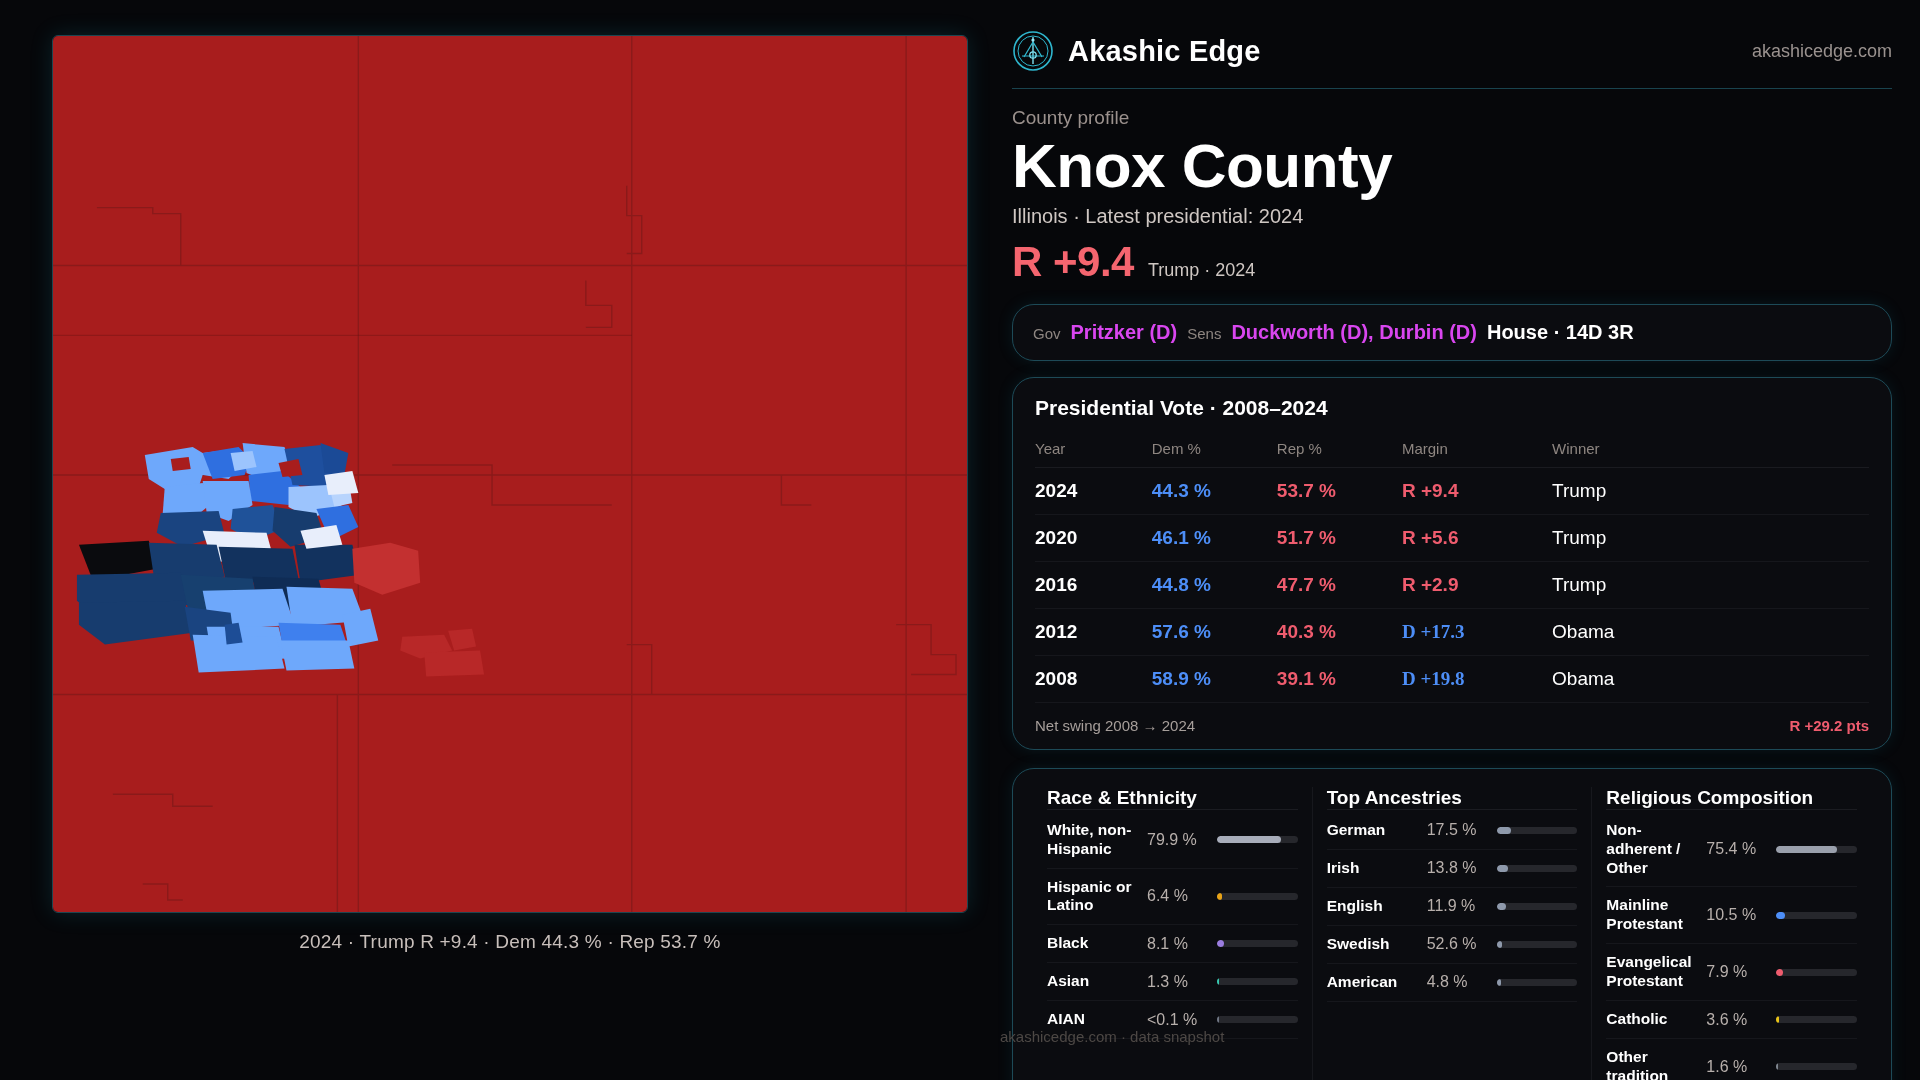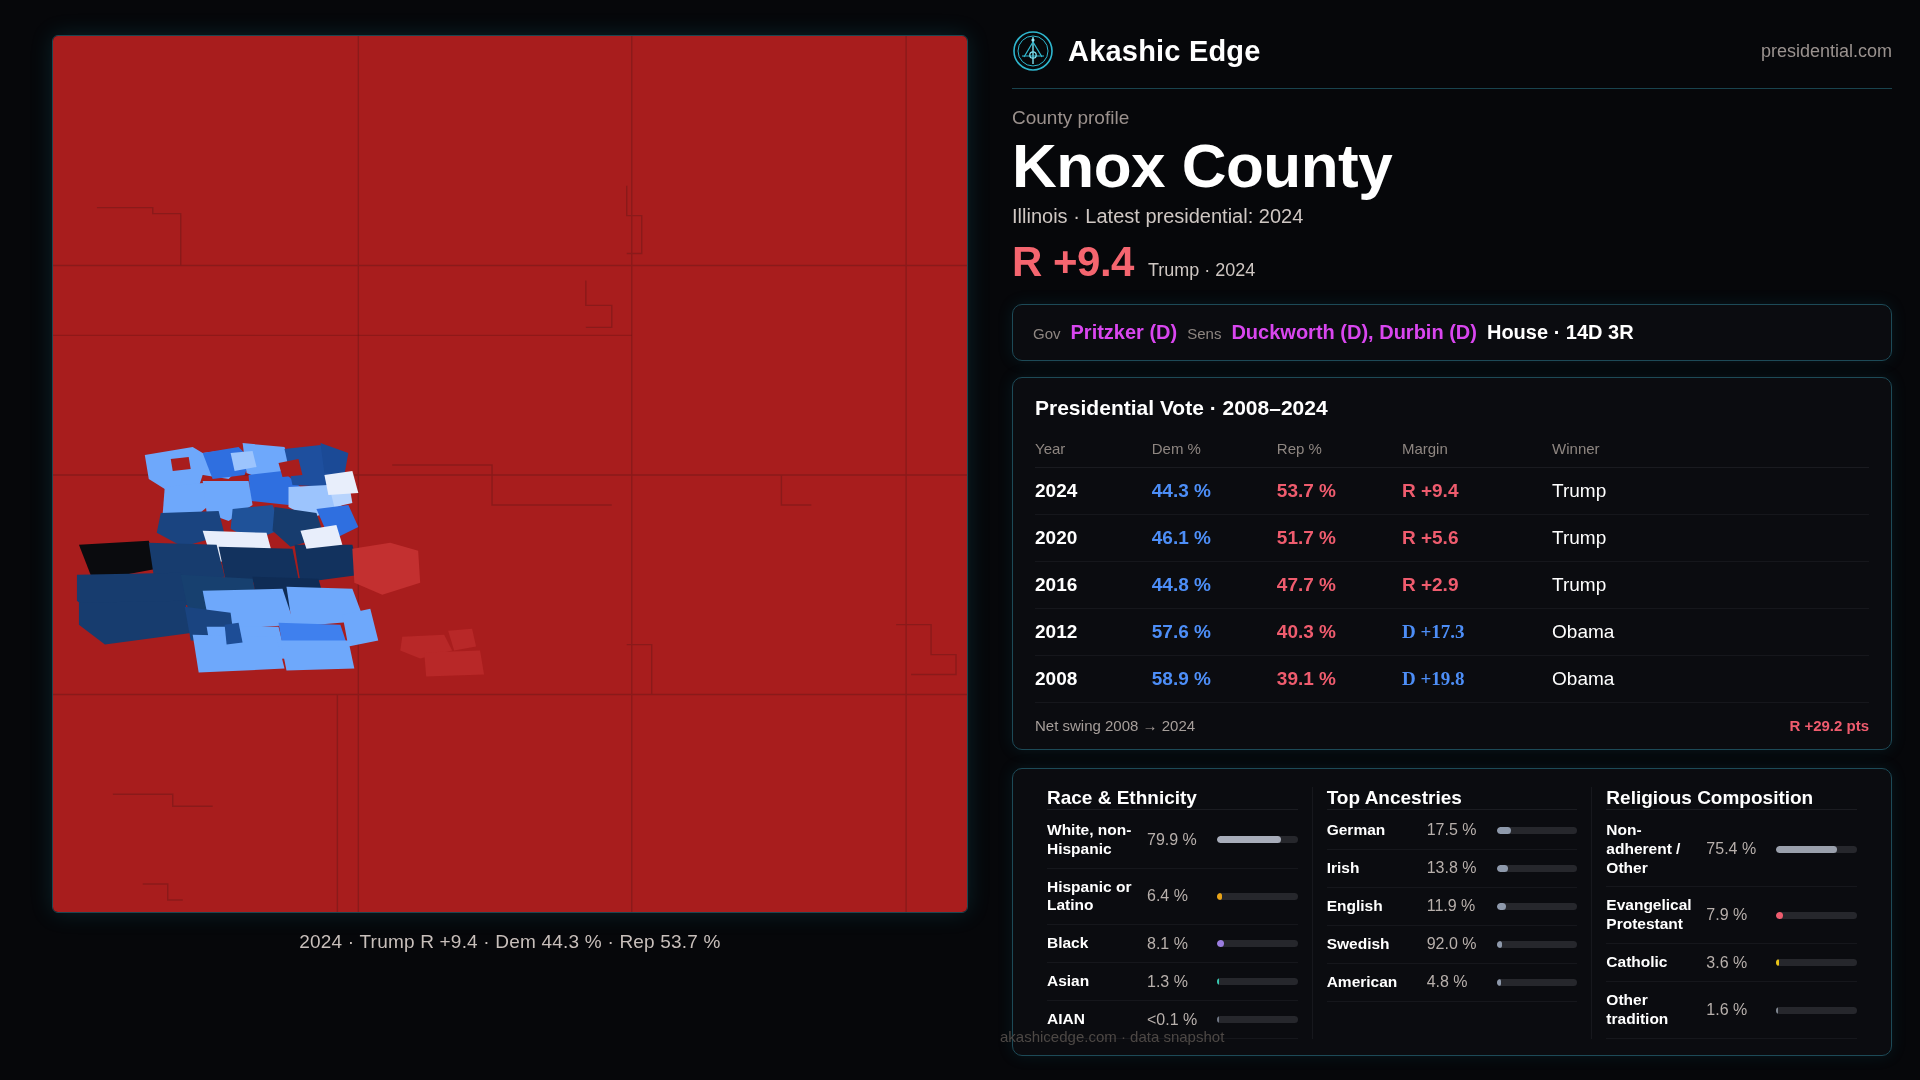--- a/index.html
+++ b/index.html
@@ -60,21 +60,21 @@
     color: #ffffff; font-size: 62px; font-weight: 700;
     line-height: 1.06; letter-spacing: -.5px; margin-bottom: 6px;
   }
   .subtitle { color: #cfc7c3; font-size: 20px; margin-bottom: 10px; }
   .margin-row { display: flex; align-items: baseline; gap: 14px; margin-bottom: 18px; }
   .margin-big { color: #f4656f; font-size: 42px; font-weight: 700; letter-spacing: -.5px; }
   .margin-sub { color: #cfc7c3; font-size: 18px; }
 
   .card {
     border: 1px solid #1d4a57;
-    border-radius: 10px;
+    border-radius: 22px;
     background: #0b0c10;
     box-shadow: 0 0 16px rgba(25,140,160,.13);
   }
   .officials {
     display: flex; align-items: baseline; gap: 10px;
     padding: 16px 20px; margin-bottom: 16px;
   }
   .off-label { color: #8e8681; font-size: 15px; }
   .off-val { color: #d946ef; font-size: 20px; font-weight: 700; }
   .off-val.neutral { color: #ffffff; margin-left: 0; }
@@ -210,21 +210,21 @@
       <svg class="logo-mark" viewBox="0 0 42 42">
         <circle cx="21" cy="21" r="19" fill="none" stroke="#2fb7cf" stroke-width="1.6"></circle>
         <circle cx="21" cy="21" r="15" fill="none" stroke="#2fb7cf" stroke-width="1"></circle>
         <path d="M21 7 L21 34" stroke="#7fe0f0" stroke-width="1.4"></path>
         <path d="M21 12 L12 27 M21 12 L30 27" stroke="#2fb7cf" stroke-width="1.3" fill="none"></path>
         <path d="M10 26 L32 26" stroke="#2fb7cf" stroke-width="1"></path>
         <circle cx="21" cy="25" r="3.2" fill="none" stroke="#7fe0f0" stroke-width="1.3"></circle>
         <circle cx="21" cy="10" r="1.6" fill="#9beaf8"></circle>
       </svg>
       <div class="brand-name">Akashic Edge</div>
-      <div class="brand-site">presidential.com</div>
+      <div class="brand-site">akashicedge.com</div>
     </div>
 
     <div class="eyebrow">County profile</div>
     <div class="county-title">Knox County</div>
     <div class="subtitle">Illinois · Latest presidential: 2024</div>
     <div class="margin-row">
       <div class="margin-big">R +9.4</div>
       <div class="margin-sub">Trump · 2024</div>
     </div>
 
@@ -349,21 +349,21 @@
           </div>
           <div class="demo-row">
             <div class="demo-name">English</div>
             <div class="demo-val">11.9 %</div>
             <div class="demo-bar">
               <div class="demo-fill" style="width: 11.9%; background: rgb(142, 153, 171);"></div>
             </div>
           </div>
           <div class="demo-row">
             <div class="demo-name">Swedish</div>
-            <div class="demo-val">92.0 %</div>
+            <div class="demo-val">52.6 %</div>
             <div class="demo-bar">
               <div class="demo-fill" style="width: 6.3%; background: rgb(142, 153, 171);"></div>
             </div>
           </div>
           <div class="demo-row">
             <div class="demo-name">American</div>
             <div class="demo-val">4.8 %</div>
             <div class="demo-bar">
               <div class="demo-fill" style="width: 4.8%; background: rgb(142, 153, 171);"></div>
             </div>
@@ -372,20 +372,27 @@
         <div class="demo-col">
           <div class="demo-head">Religious Composition</div>
           <div class="demo-row">
             <div class="demo-name">Non-adherent / Other</div>
             <div class="demo-val">75.4 %</div>
             <div class="demo-bar">
               <div class="demo-fill" style="width: 75.4%; background: rgb(154, 160, 172);"></div>
             </div>
           </div>
           <div class="demo-row">
+            <div class="demo-name">Mainline Protestant</div>
+            <div class="demo-val">10.5 %</div>
+            <div class="demo-bar">
+              <div class="demo-fill" style="width: 10.5%; background: rgb(77, 142, 247);"></div>
+            </div>
+          </div>
+          <div class="demo-row">
             <div class="demo-name">Evangelical Protestant</div>
             <div class="demo-val">7.9 %</div>
             <div class="demo-bar">
               <div class="demo-fill" style="width: 7.9%; background: rgb(239, 92, 110);"></div>
             </div>
           </div>
           <div class="demo-row">
             <div class="demo-name">Catholic</div>
             <div class="demo-val">3.6 %</div>
             <div class="demo-bar">

